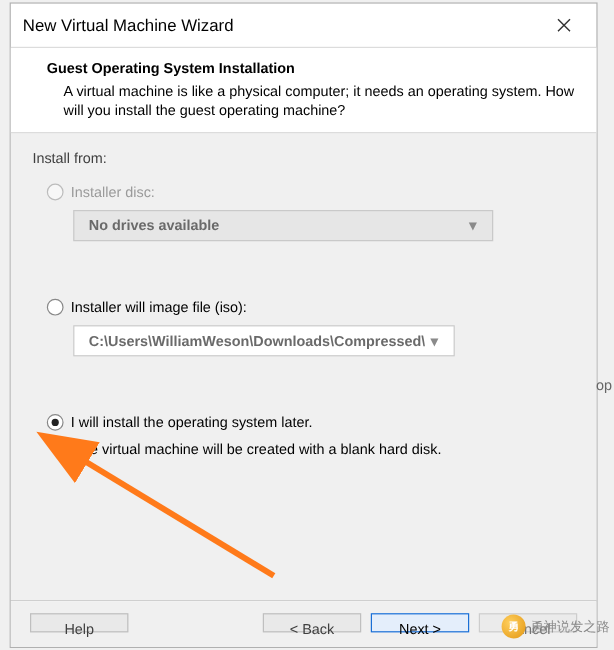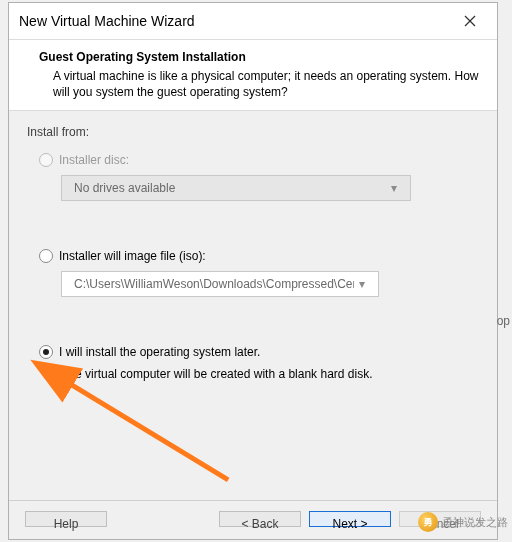--- a/index.html
+++ b/index.html
@@ -99,20 +99,21 @@
     border: 1px solid #c9c9c9;
     background: #e6e6e6;
     height: 26px;
     display: flex;
     align-items: center;
     justify-content: space-between;
     padding: 0 8px 0 12px;
     color: #6a6a6a;
     font-size: 12px;
     width: 350px;
+    font-weight: bold;
   }
   .select-box.light {
     background: #fff;
     color: #6a6a6a;
     overflow: hidden;
     white-space: nowrap;
   }
   .dd-arrow {
     width: 16px; text-align: center; color: #8a8a8a;
   }
@@ -196,21 +197,21 @@
       <svg viewBox="0 0 12 12">
         <line x1="1" y1="1" x2="11" y2="11"></line>
           <line x1="11" y1="1" x2="1" y2="11"></line>
       </svg>
     </div>
   </div>
   <hr class="header-sep">
 
   <div class="header-block">
     <div class="header-title">Guest Operating System Installation</div>
-    <div class="header-desc">A virtual machine is like a physical computer; it needs an operating system. How will you system the guest operating system?</div>
+    <div class="header-desc">A virtual machine is like a physical computer; it needs an operating system. How will you install the guest operating machine?</div>
   </div>
 
   <div class="body">
     <div class="section-label">Install from:</div>
 
     <div class="opt">
       <div class="radio-row">
         <span class="radio disabled"></span>
         <span class="radio-label disabled">Installer disc:</span>
       </div>
@@ -233,21 +234,21 @@
           <span class="dd-arrow">▾</span>
         </div>
       </div>
     </div>
 
     <div class="opt spaced2">
       <div class="radio-row">
         <span class="radio selected"></span>
         <span class="radio-label">I will install the operating system later.</span>
       </div>
-      <div class="note">The virtual computer will be created with a blank hard disk.</div>
+      <div class="note">The virtual machine will be created with a blank hard disk.</div>
     </div>
 
   </div>
 
   <hr class="foot-sep">
 
   <div class="footer">
     <div class="btn">Help</div>
     <div class="spacer"></div>
     <div class="btn">&lt; Back</div>

